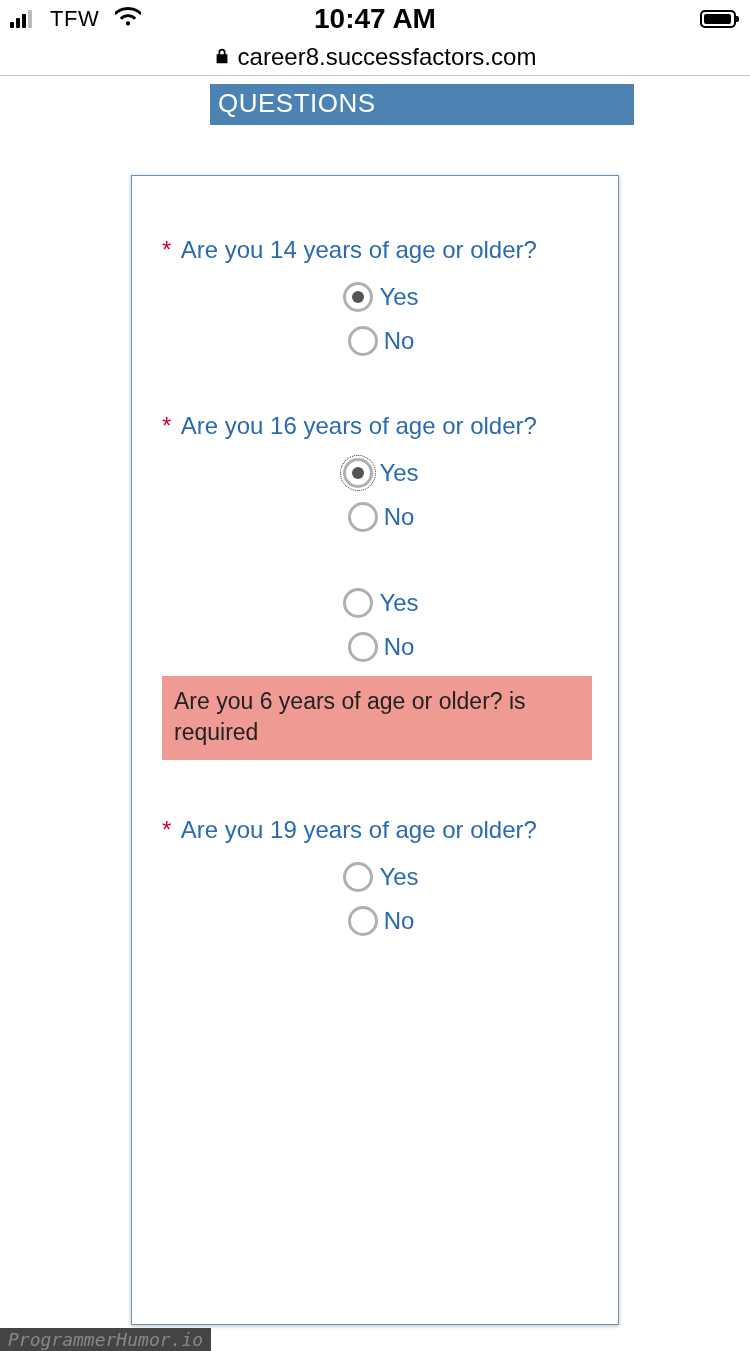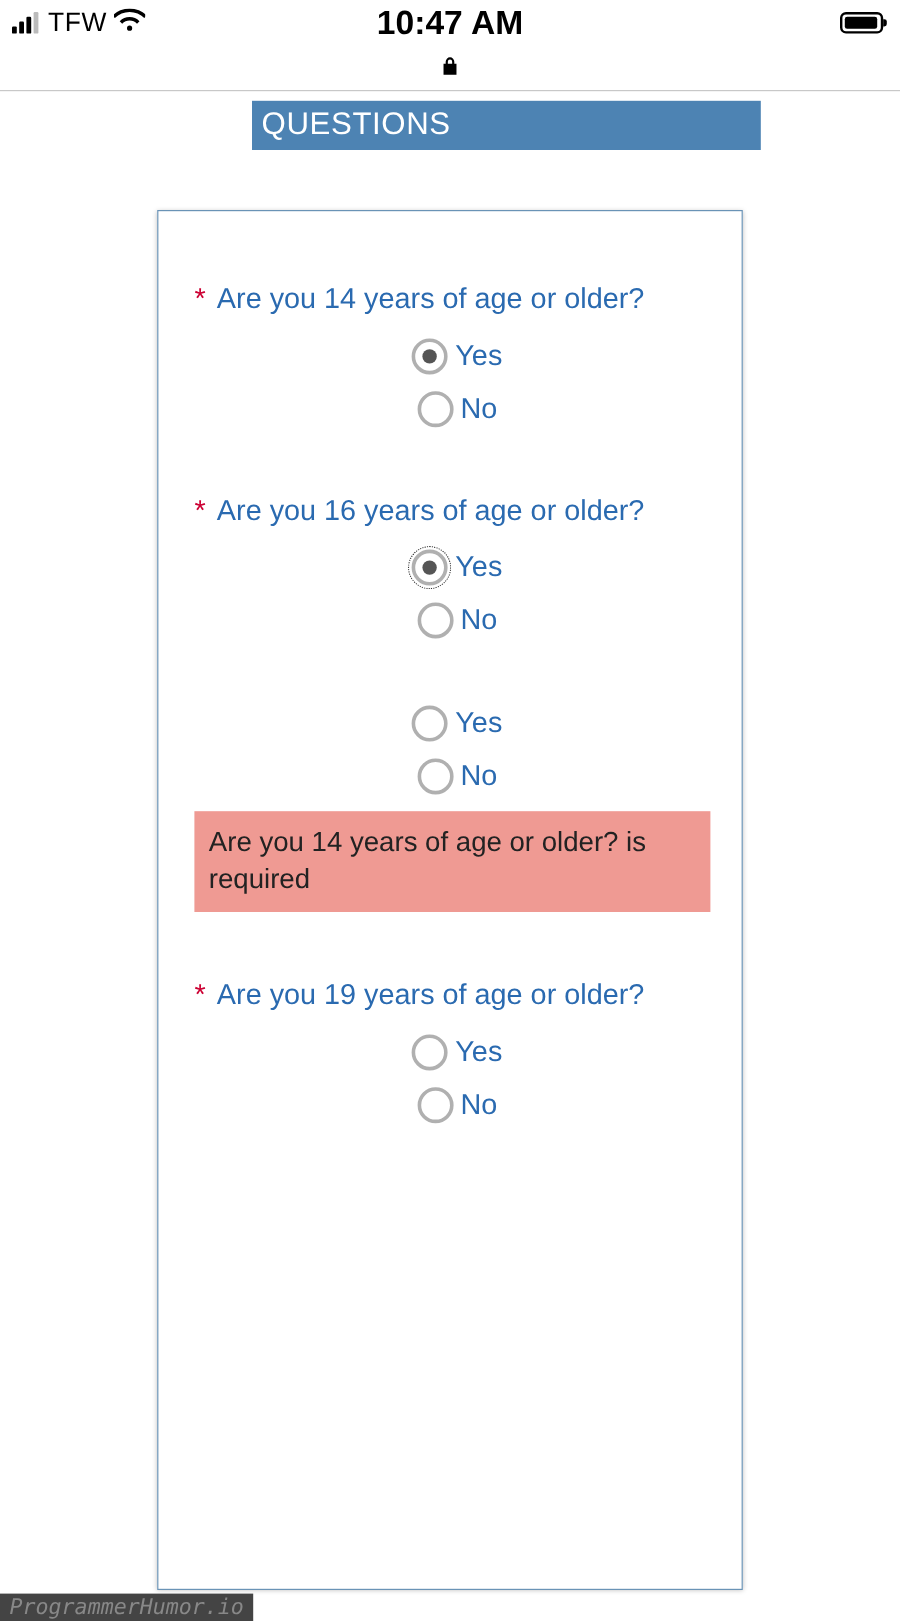--- a/index.html
+++ b/index.html
@@ -14,21 +14,21 @@
   .status-bar {
     height: 38px;
     display: flex;
     align-items: center;
     justify-content: space-between;
     padding: 0 14px 0 10px;
     font-size: 23px;
     font-family: -apple-system, "Helvetica Neue", Arial, sans-serif;
     color: #000;
   }
-  .status-left { display: flex; align-items: center; gap: 6px; }
+  .status-left { display: flex; align-items: center; gap: 16px; }
   .status-right { display: flex; align-items: center; }
   .signal-bars { display: flex; align-items: flex-end; gap: 2px; height: 18px; }
   .signal-bars span { width: 4px; background: #000; border-radius: 1px; }
   .signal-bars span:nth-child(1){height:6px;}
   .signal-bars span:nth-child(2){height:10px;}
   .signal-bars span:nth-child(3){height:14px;}
   .signal-bars span:nth-child(4){height:18px;background:#bbb;}
   .carrier { font-size: 22px; letter-spacing: 0.5px; margin-left:2px;}
   .wifi-icon svg { width: 26px; height: 20px; }
   .clock { font-weight: 600; font-size: 28px; position:absolute; left:50%; transform:translateX(-50%);}
@@ -132,20 +132,21 @@
       </div>
   </div>
 </div>
 
 <div class="url-bar">
   <span class="lock-icon">
     <svg viewBox="0 0 16 20">
         <path d="M12 8V6a4 4 0 10-8 0v2H2v10h12V8h-2zM6 6a2 2 0 114 0v2H6V6z" fill="#000"></path>
       </svg>
   </span>
+  <span>career8.successfactors.com</span>
 </div>
 
 <div class="section-header">QUESTIONS</div>
 
 <div class="form-card">
 
   <div class="question-block">
     <div class="question-label">
       <span class="req-star">*</span>
       <span>Are you 14 years of age or older?</span>
@@ -189,21 +190,21 @@
           <div class="radio-inner"></div>
         </div>
       <span class="radio-label">Yes</span>
     </div>
     <div class="radio-row">
       <div class="radio-outer">
           <div class="radio-inner"></div>
         </div>
       <span class="radio-label">No</span>
     </div>
-    <div class="error-box">Are you 14 years of age or older? is required</div>
+    <div class="error-box">Are you 6 years of age or older? is required</div>
   </div>
 
   <div class="question-block">
     <div class="question-label">
       <span class="req-star">*</span>
       <span>Are you 19 years of age or older?</span>
     </div>
     <div class="radio-row">
       <div class="radio-outer">
           <div class="radio-inner"></div>

